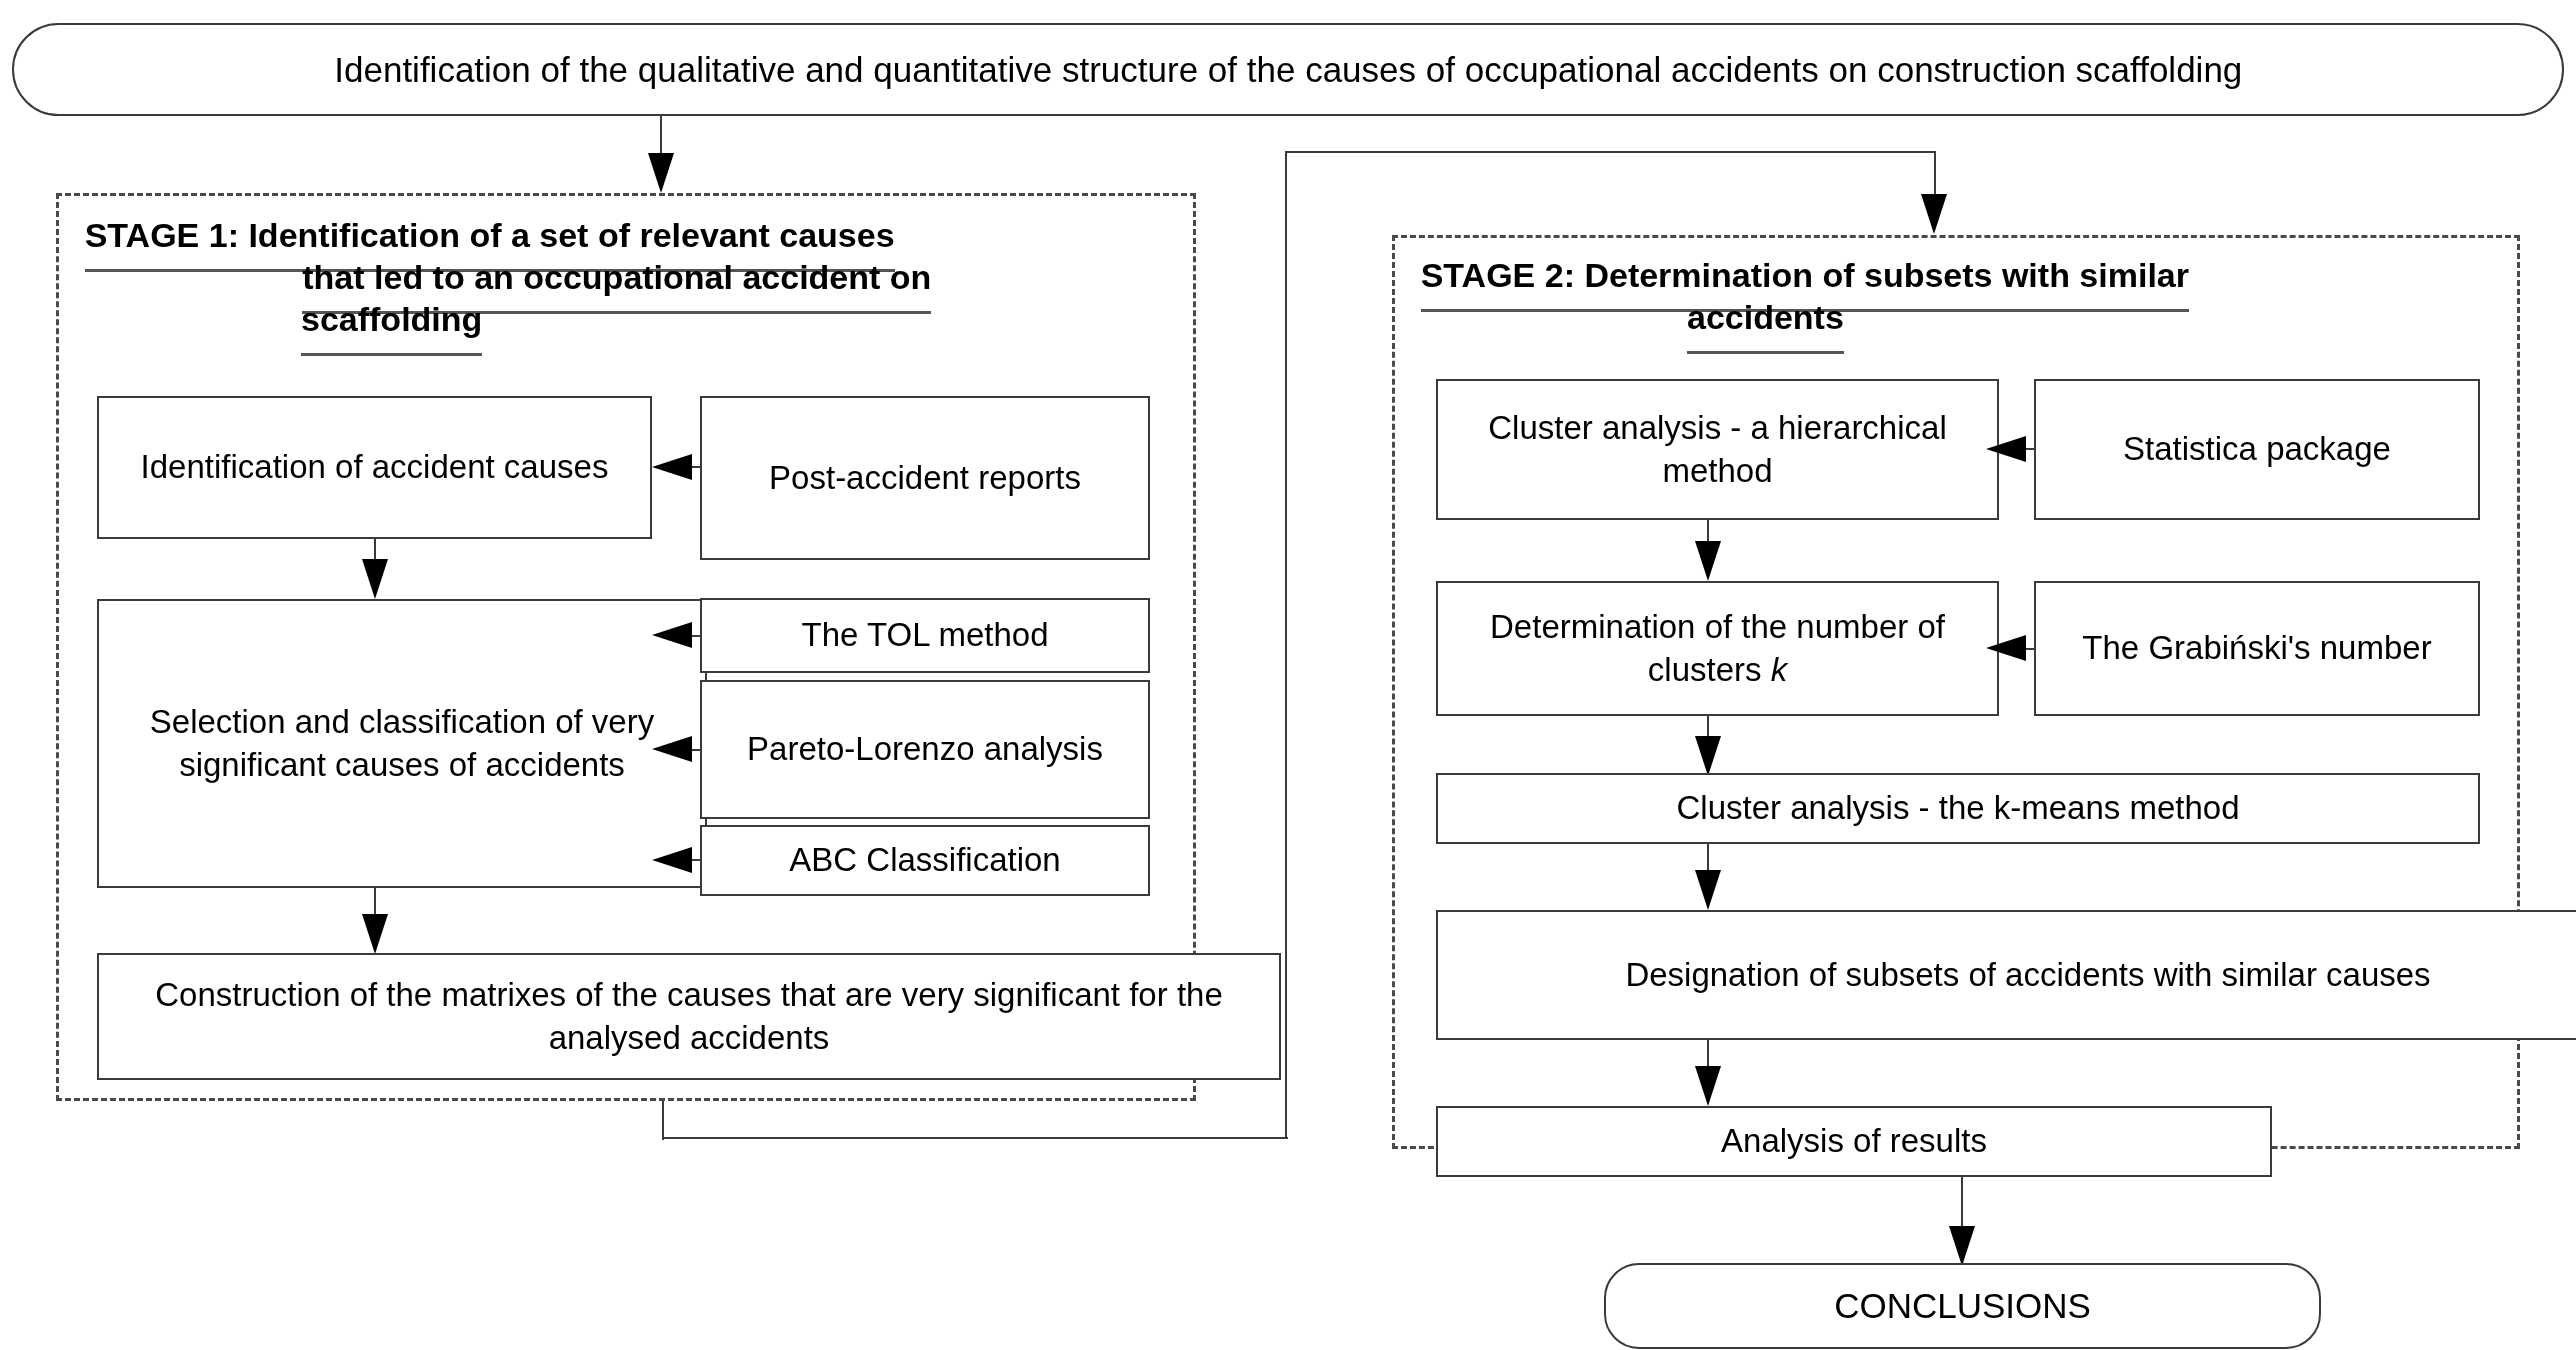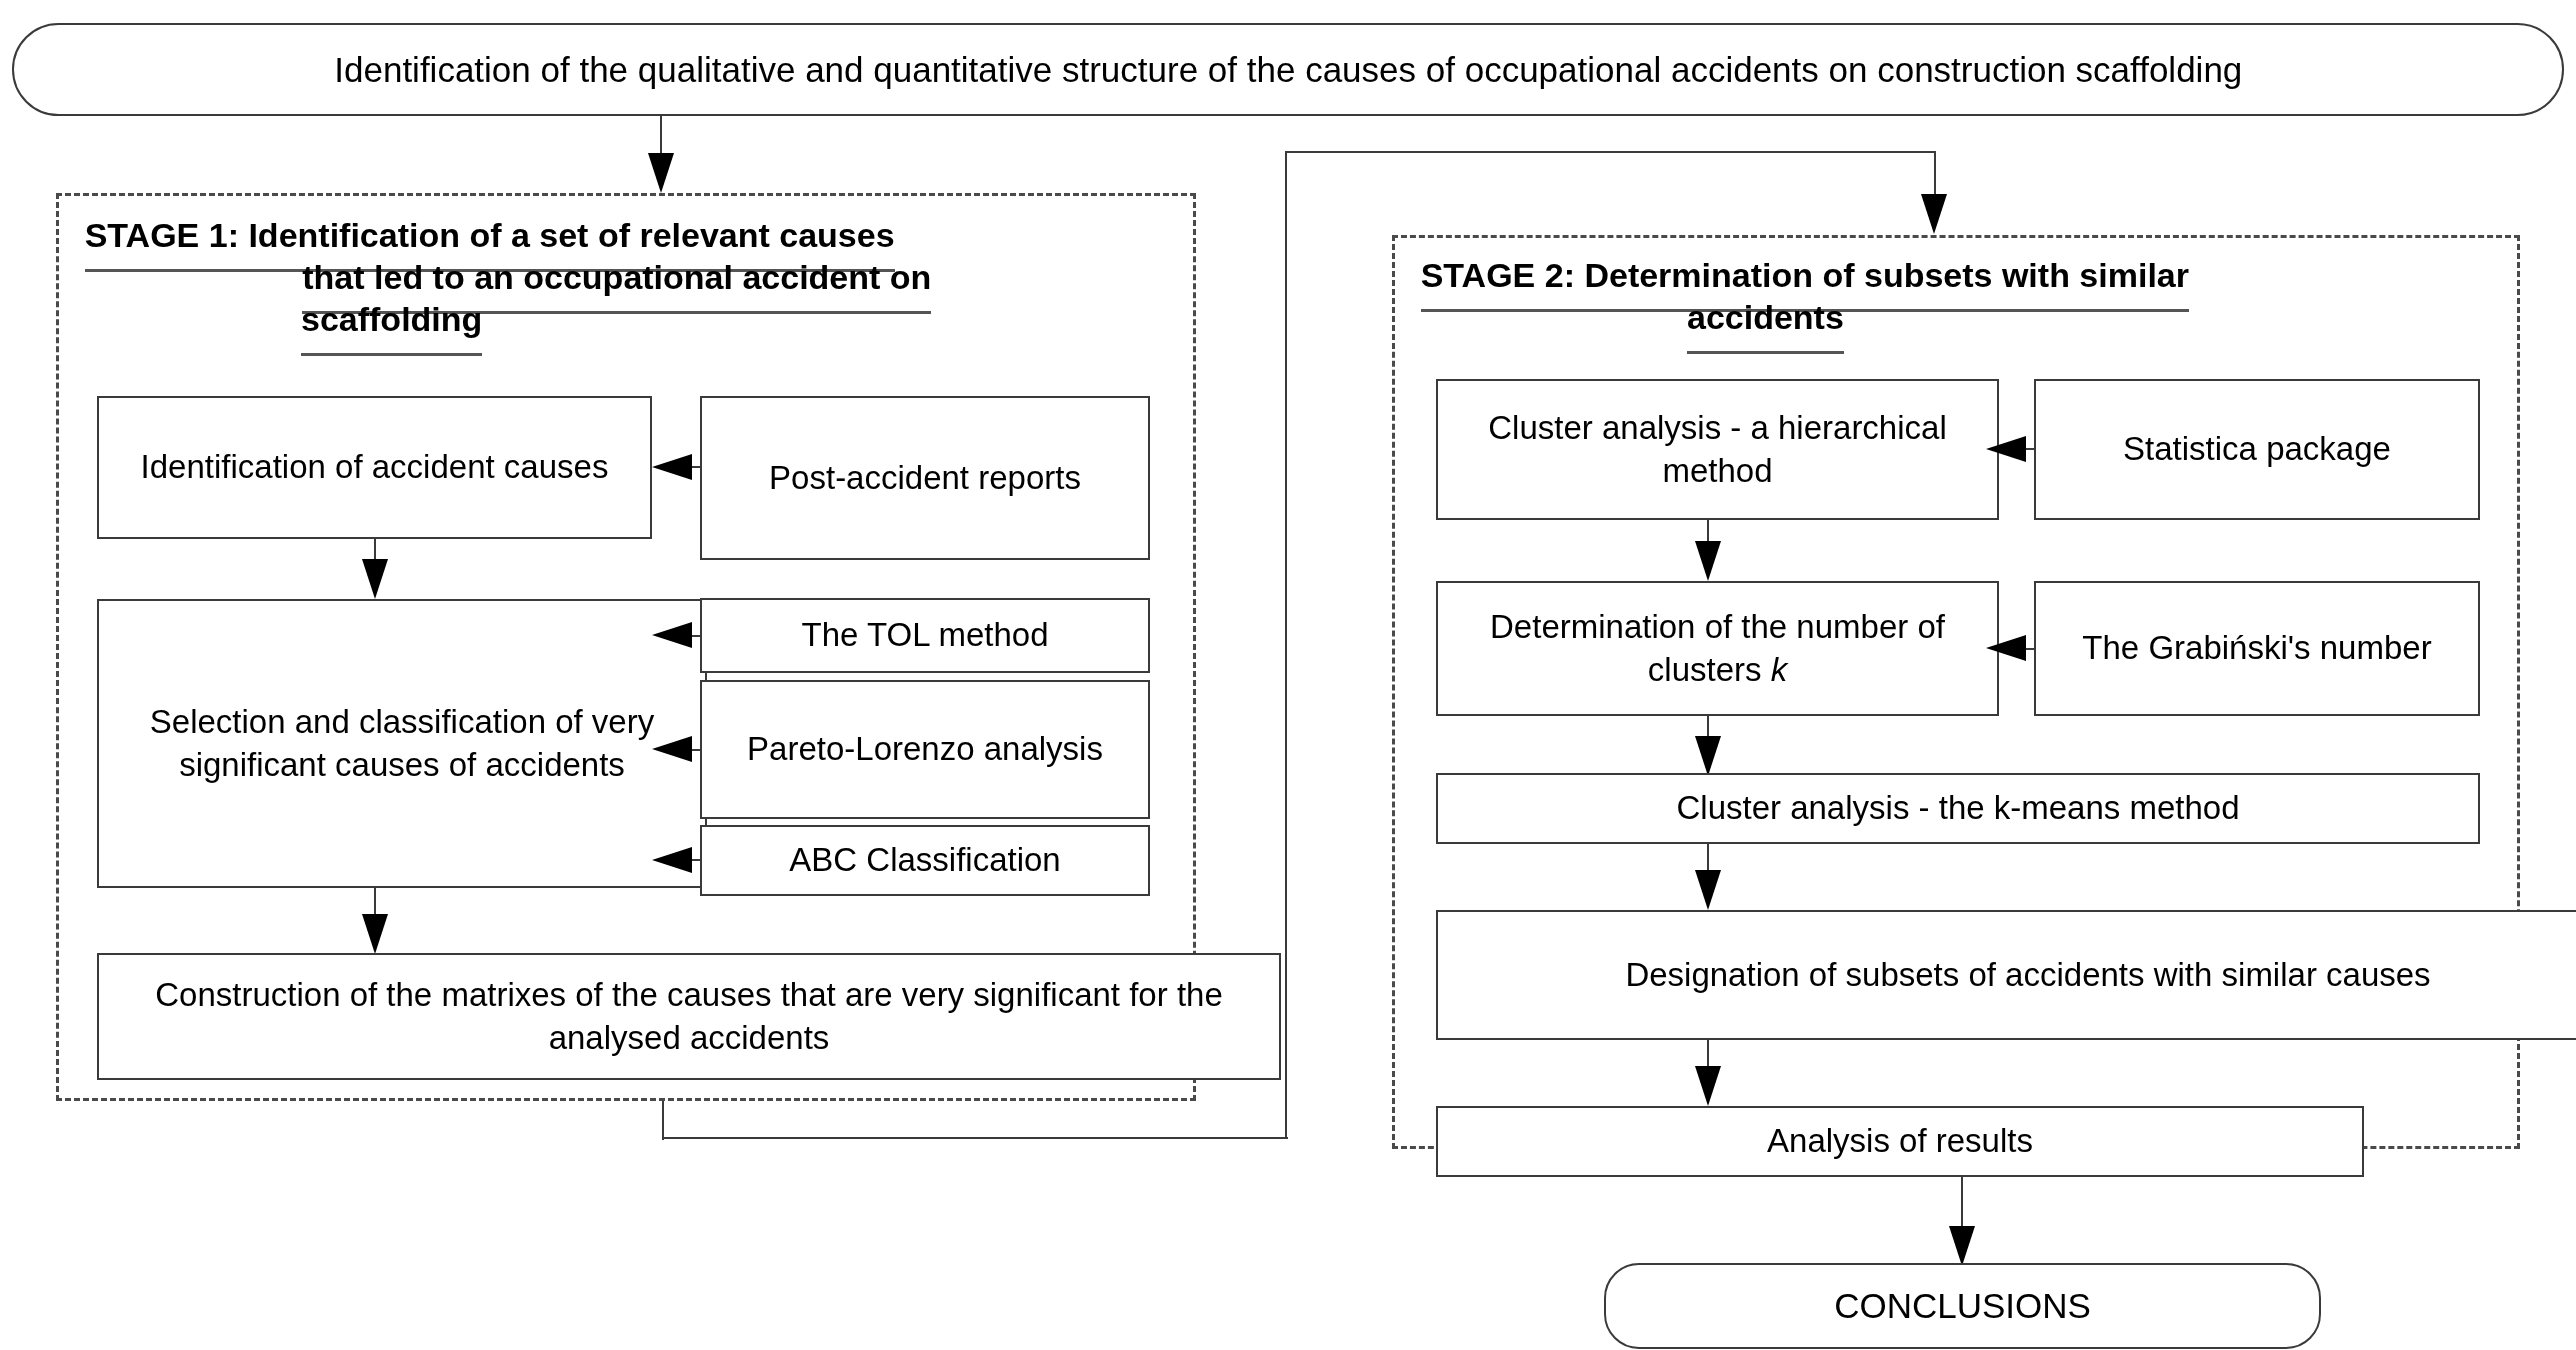--- a/index.html
+++ b/index.html
@@ -214,21 +214,21 @@
   <div class="ln v" style="left:1707px; top:844px; width:2.3px; height:29px;"></div>
   <div class="arrow-down" style="left:1695px; top:870px;"></div>
 
   <div class="node" style="left:1436px; top:910px; width:1184px; height:130px;">
     <span class="txt">Designation of subsets of accidents with similar causes</span>
   </div>
 
   <div class="ln v" style="left:1707px; top:1039px; width:2.3px; height:29px;"></div>
   <div class="arrow-down" style="left:1695px; top:1066px;"></div>
 
-  <div class="node" style="left:1436px; top:1106px; width:928px; height:71px;">
+  <div class="node" style="left:1436px; top:1106px; width:836px; height:71px;">
     <span class="txt">Analysis of results</span>
   </div>
 
   <div class="ln v" style="left:1961px; top:1177px; width:2.3px; height:52px;"></div>
   <div class="arrow-down" style="left:1949px; top:1226px;"></div>
 
   <div class="node rounded-sm" style="left:1604px; top:1263px; width:717px; height:86px; font-size:35px;">
     <span class="txt">CONCLUSIONS</span>
   </div>
 

